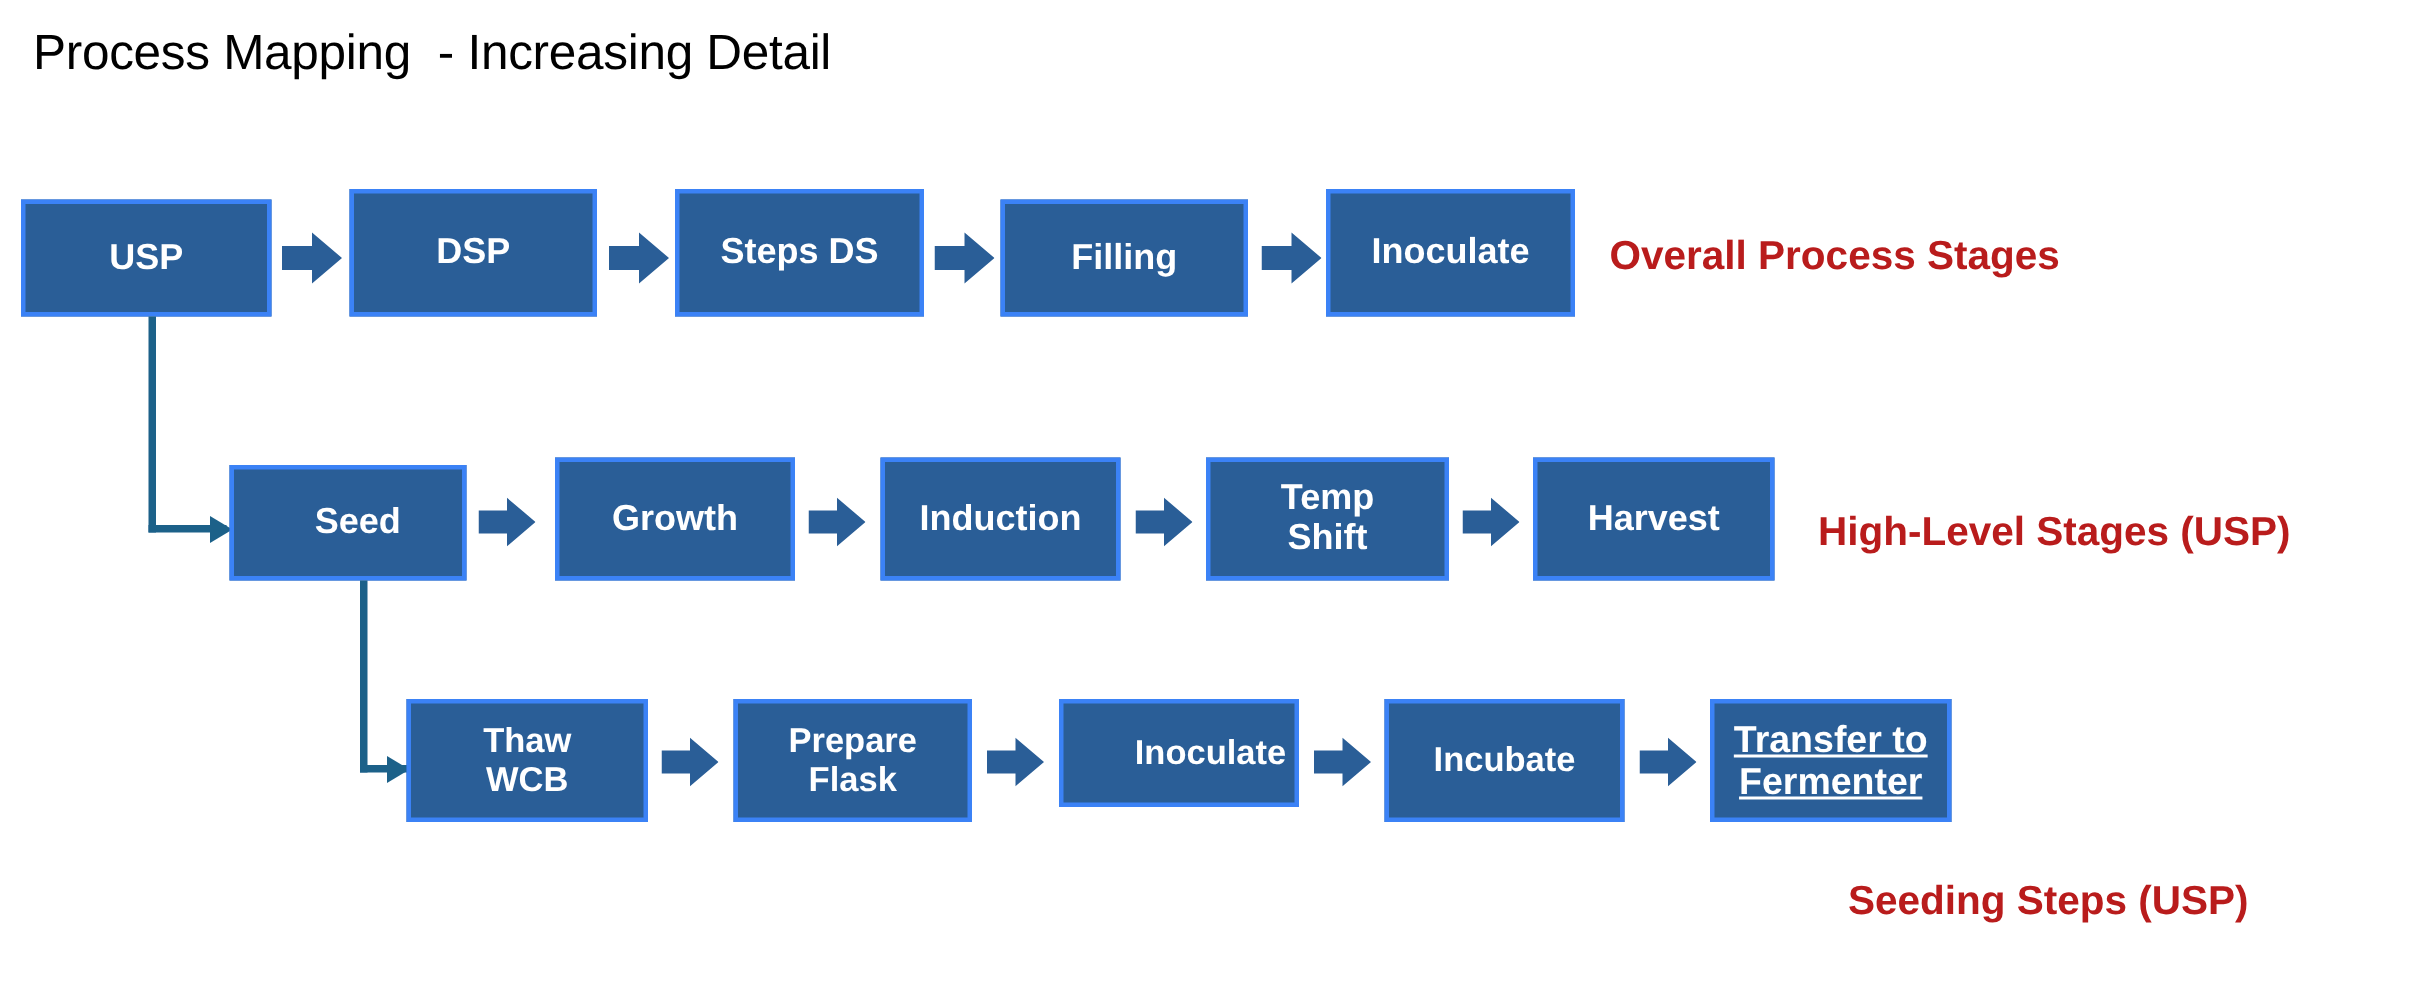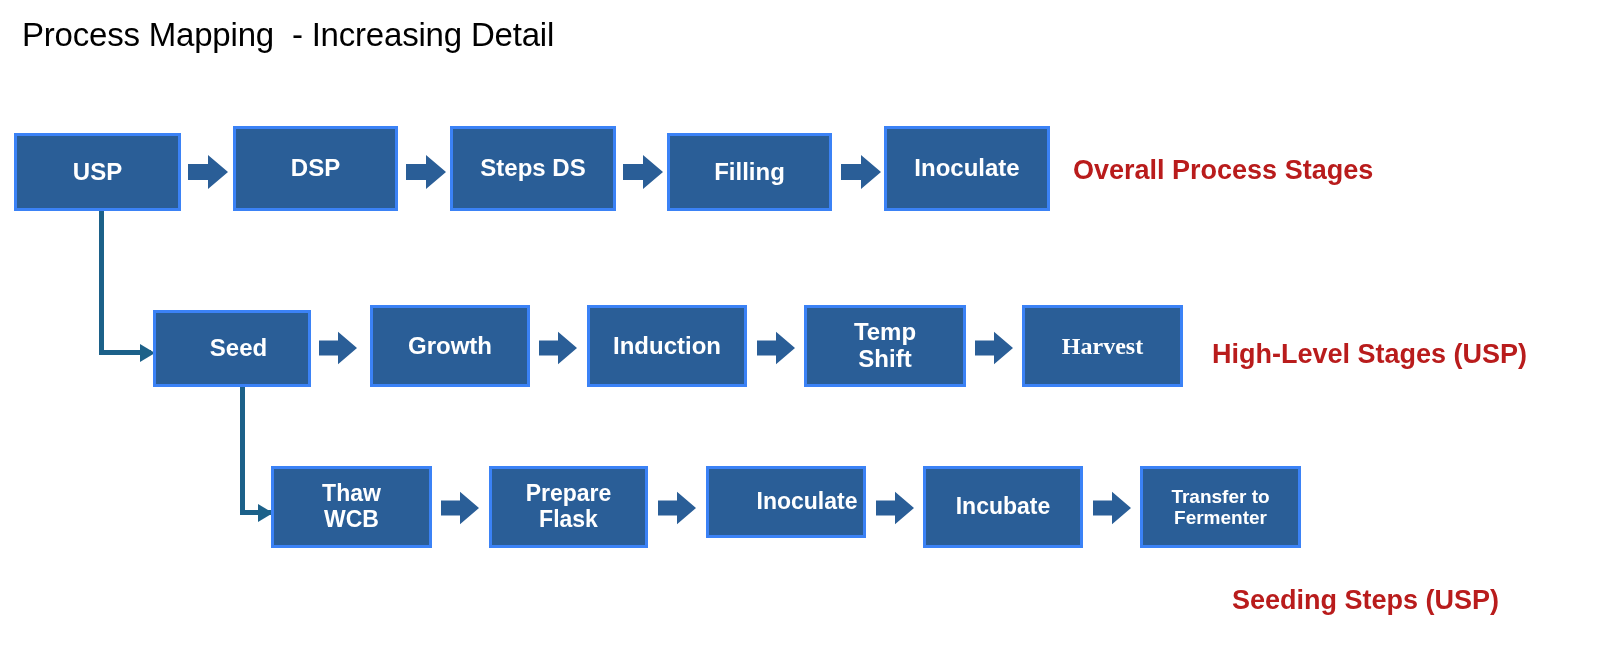--- a/index.html
+++ b/index.html
@@ -41,21 +41,21 @@
     font-weight: bold;
     display: flex;
     align-items: center;
     justify-content: center;
     text-align: center;
     line-height: 1.12;
     white-space: pre-line;
   }
   .pbox.size-lg  { font-size: 24px; }
   .pbox.size-md  { font-size: 23px; }
-  .pbox.size-sm  { font-size: 19px; }
+  .pbox.size-sm  { font-size: 25px; text-decoration: underline; }
 
   
   .barrow {
     position: absolute;
     background: #2A5E97;
   }
   .barrow {
     background: transparent;
   }
   .arrow-svg { display: block; }
@@ -162,21 +162,21 @@
 
   <div class="pbox size-lg" style="left:804px; top:305px; width:162px; height:82px;">Temp
 Shift</div>
 
   <div class="barrow" style="left:975px; top:329px; width:38px; height:38px;">
     <svg class="arrow-svg" width="38" height="38" viewBox="0 0 40 40" aria-hidden="true">
       <polygon points="0,12 20,12 20,3 40,20 20,37 20,28 0,28" fill="#2A5E97"></polygon>
     </svg>
   </div>
 
-  <div class="pbox size-lg" style="left:1022px; top:305px; width:161px; height:82px;font-family:Liberation Serif, serif;">Harvest</div>
+  <div class="pbox size-lg" style="left:1022px; top:305px; width:161px; height:82px;">Harvest</div>
 
   <div class="caption" style="left:1212px; top:339px;">High-Level Stages (USP)</div>
 
   <div class="conn-v" style="left:240px; top:387px; height:128px;"></div>
   <div class="conn-h" style="left:240px; top:510px; width:45px;"></div>
   <div class="conn-head" style="left:258px; top:504px;"></div>
 
   <div class="pbox size-md" style="left:271px; top:466px; width:161px; height:82px;">Thaw
 WCB</div>
 

